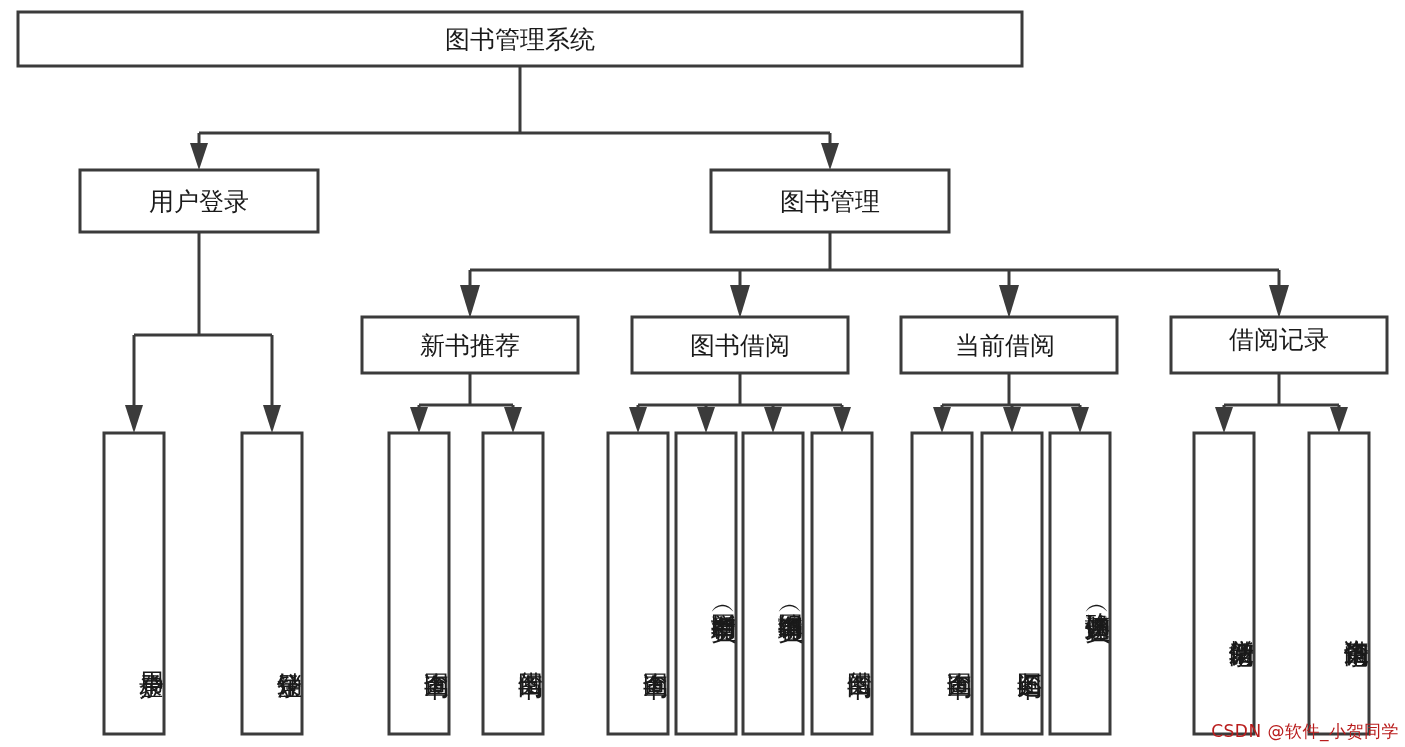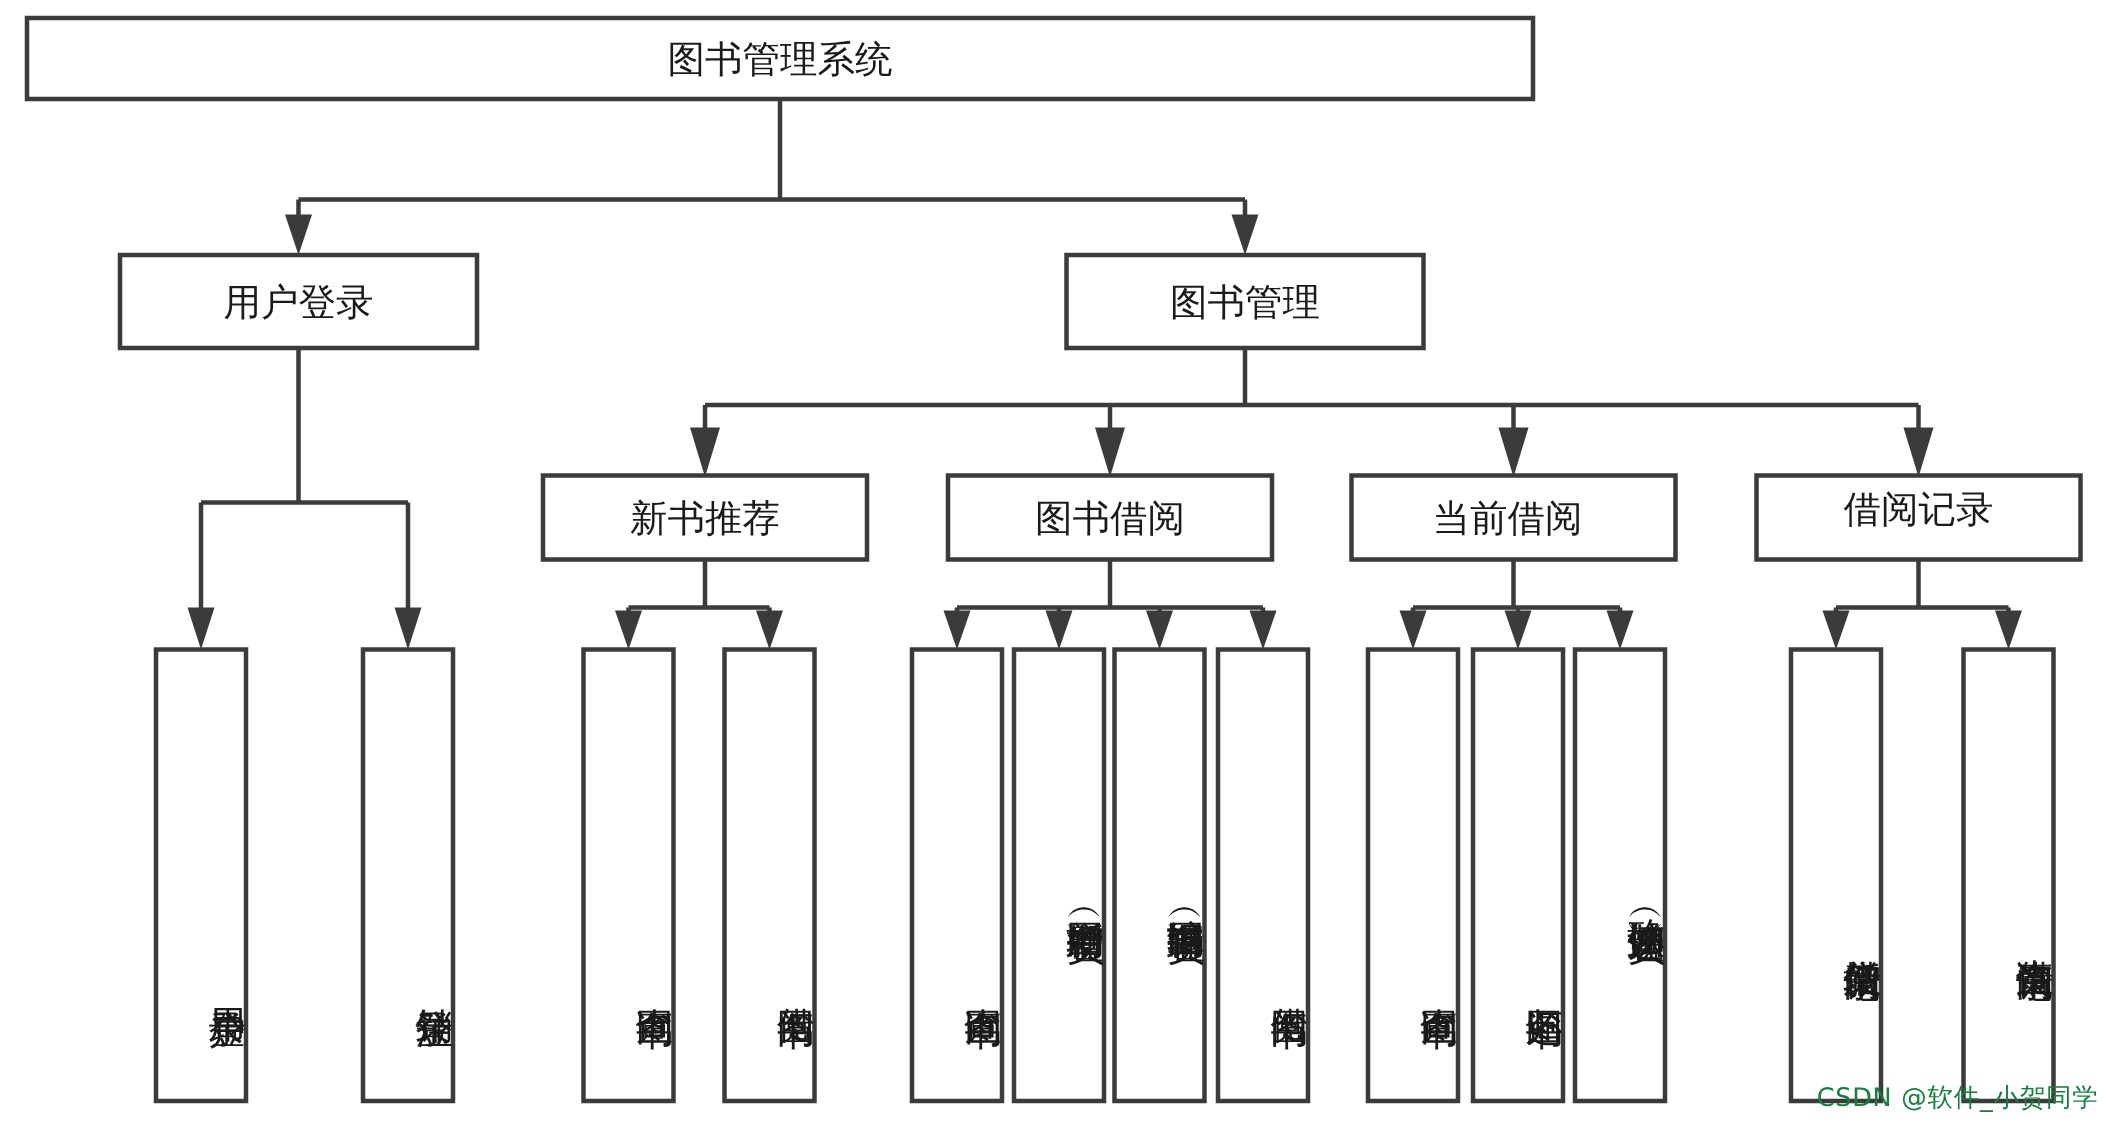--- a/index.html
+++ b/index.html
@@ -7,21 +7,21 @@
   #diagram-root{position:relative;width:1405px;height:747px;background:#fff;}
   svg#tree{position:absolute;left:0;top:0;width:1405px;height:747px;}
   .node-rect{fill:#ffffff;stroke:#3b3b3b;stroke-width:3;}
   .conn{stroke:#3b3b3b;stroke-width:3;fill:none;stroke-linecap:butt;}
   .arrow-head{fill:#3b3b3b;stroke:none;}
   .watermark{
     position:absolute;
     right:6px;bottom:4px;
     font-family:"DejaVu Sans","Liberation Sans",sans-serif;
     font-size:17px;
-    color:#15803d;
+    color:#b91c1c;
     letter-spacing:.5px;
     white-space:nowrap;
     pointer-events:none;
   }
   .vtext{
     position:absolute;
     writing-mode:vertical-rl;
     text-orientation:upright;
     font-family:"DejaVu Sans","Liberation Sans",sans-serif;
     font-size:25px;

